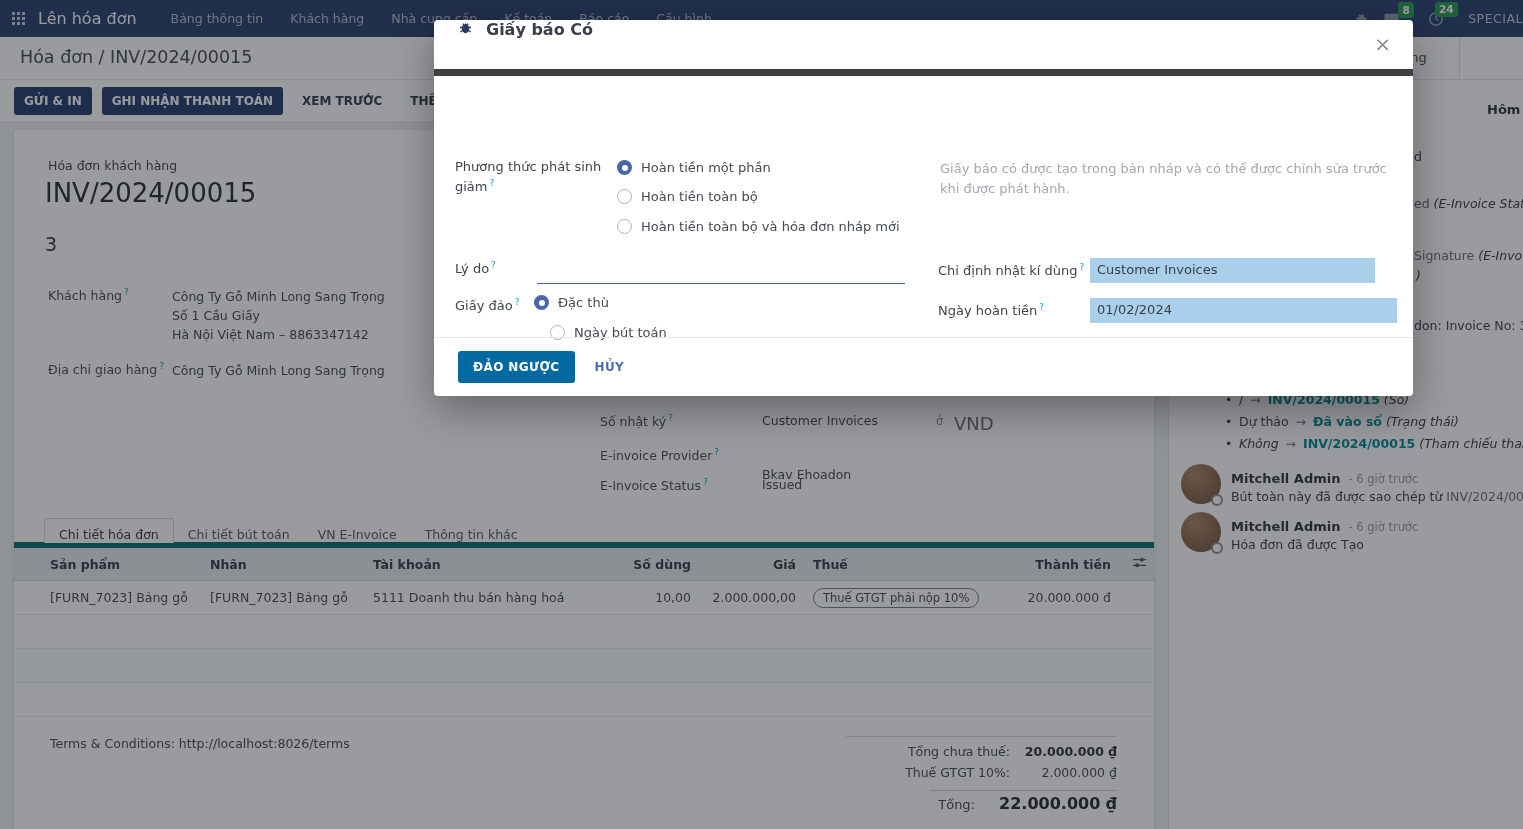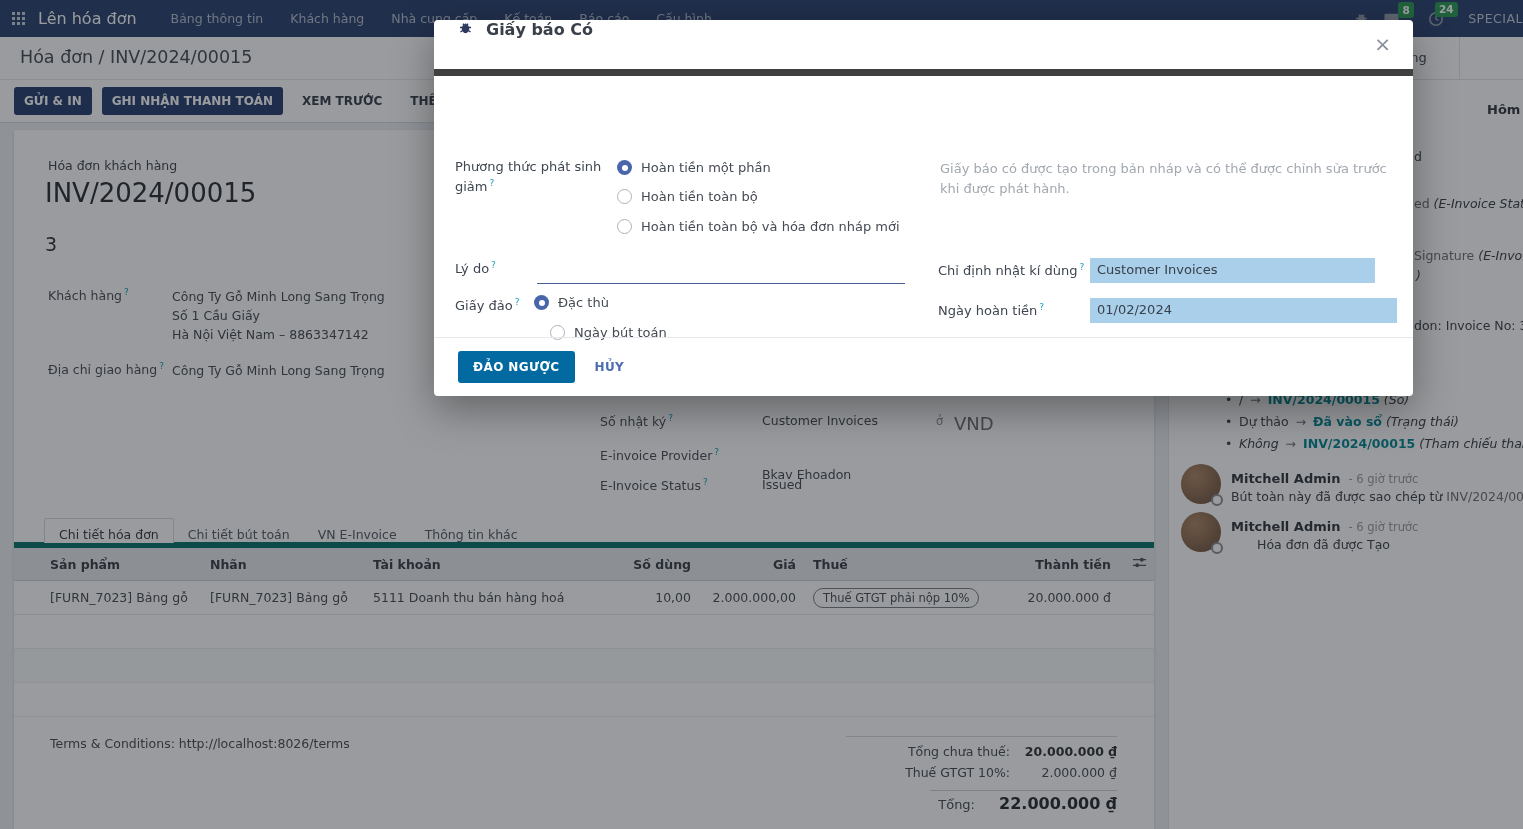--- a/index.html
+++ b/index.html
@@ -315,21 +315,21 @@
         <span>Bút toàn này đã được sao chép từ </span><span class="link-teal">INV/2024/00014</span>
       </div>
 
       <div class="avatar" style="top:432px;">
           <span class="presence"></span>
         </div>
       <div class="msg-head" style="top:439px;">
         <span class="msg-author">Mitchell Admin</span>
         <span class="msg-time">- 6 giờ trước</span>
       </div>
-      <div class="msg-body" style="top:457px;margin-left:26px;">Hóa đơn đã được Tạo</div>
+      <div class="msg-body" style="top:457px;">Hóa đơn đã được Tạo</div>
     </div>
   </aside>
 
   <div class="backdrop"></div>
 
   <div class="modal">
     <div class="modal-header">
       <svg viewBox="0 0 16 16" width="15" height="15">
           <g stroke="#2c3a5e" stroke-width="1.4" fill="none">
             <ellipse cx="8" cy="9.3" rx="3.3" ry="4.1" fill="#2c3a5e"></ellipse>

